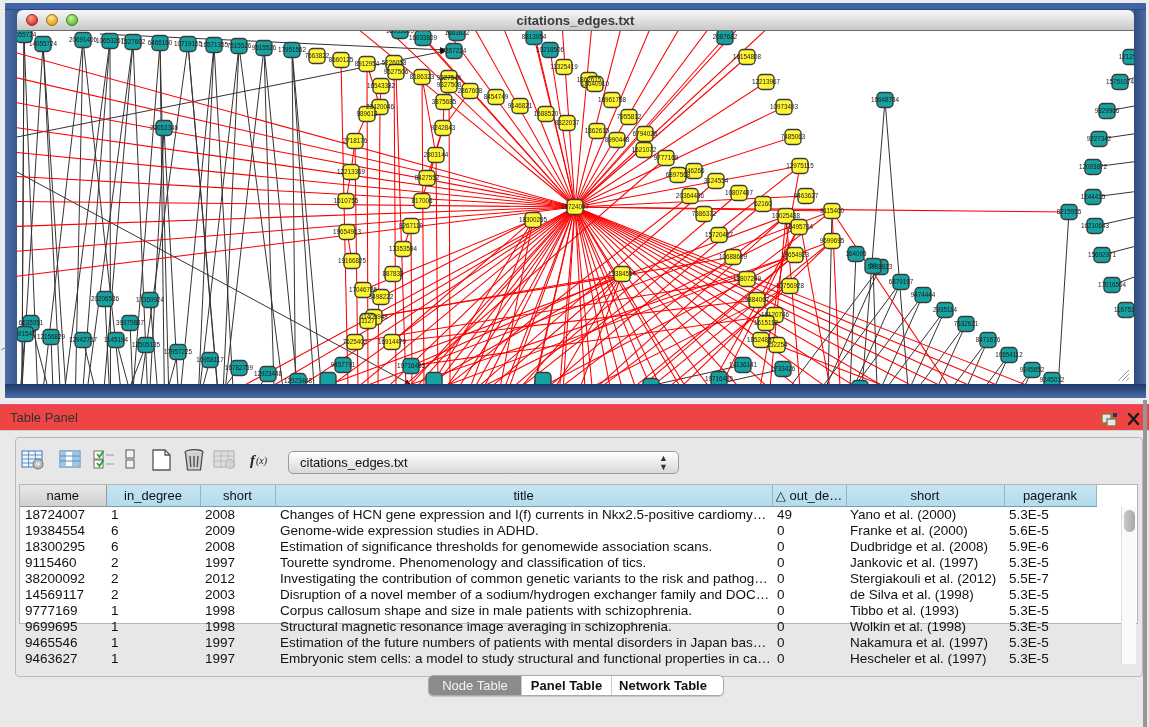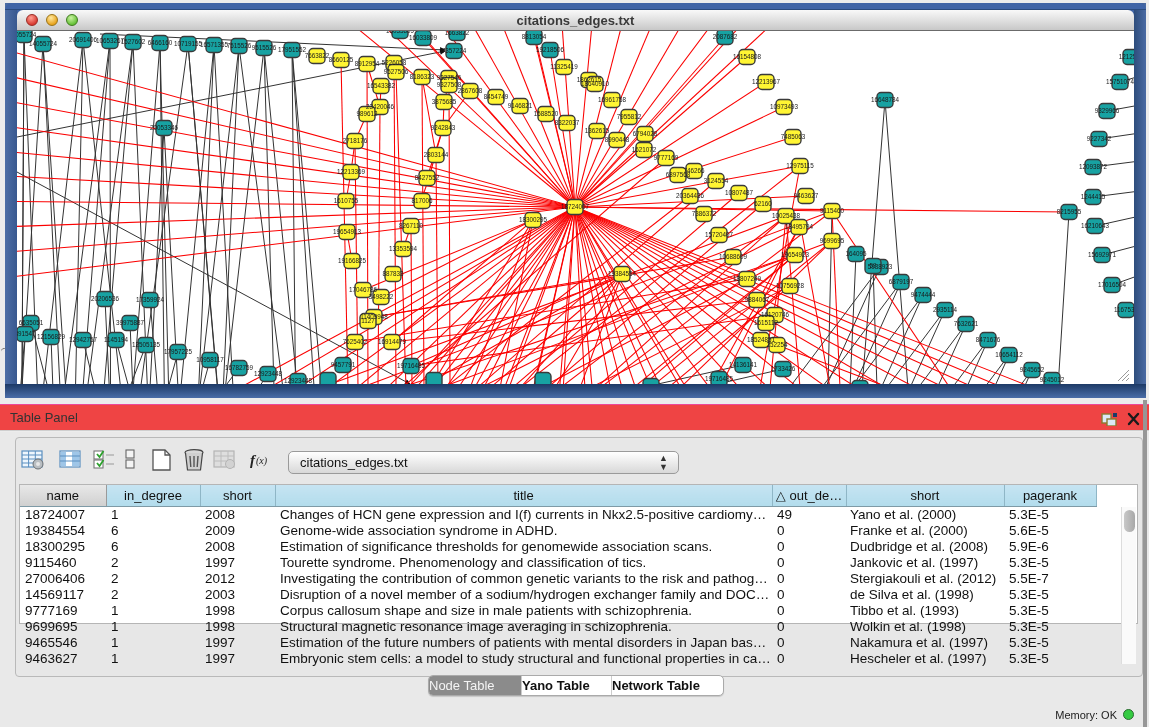--- a/index.html
+++ b/index.html
@@ -26,21 +26,21 @@
 table{border-collapse:collapse;table-layout:fixed;width:1076px;font-size:13.5px;color:#111}
 th{height:21px;font-weight:normal;font-size:13px;background:linear-gradient(180deg,#c6e4f2,#b2dcec);border-right:1px solid #8fb6c6;border-bottom:1px solid #7e9aa6;padding:0}
 th.g{background:linear-gradient(180deg,#e8e8e8,#d0d0d0);border-right:1px solid #9a9a9a}
 td{height:16px;padding:0 0 0 5px;white-space:nowrap;overflow:hidden;text-overflow:ellipsis}
 .c1{width:86px}.c2{width:94px}.c3{width:75px}.c4{width:497px}.c5{width:74px}.c6{width:158px}.c7{width:92px}
 td.c6{padding-left:4px}
 #sbar{position:absolute;right:1px;top:22px;width:15px;height:157px;background:#fafafa;border-left:1px solid #ddd}
 #thumb{position:absolute;left:2px;top:3px;width:11px;height:22px;background:linear-gradient(90deg,#c8c8c8,#a8a8a8);border-radius:6px}
 
 #tabs{position:absolute;left:428px;top:243px;z-index:5;width:296px;height:21px;background:#fff;border:1px solid #aaa;border-radius:5px;box-shadow:0 1px 1px rgba(0,0,0,.15)}
-.tab{position:absolute;top:0;height:19px;font-size:13px;font-weight:bold;color:#111;line-height:19px}
+.tab{position:absolute;top:0;height:19px;font-size:13px;font-weight:bold;color:#111;text-align:center;line-height:19px}
 #tab1{left:0;width:92px;background:#8b8b8b;color:#f4f4f4;border-radius:4px 0 0 4px;font-weight:normal}
 #tab2{left:92px;width:90px;border-left:1px solid #ccc}
 #tab3{left:182px;width:103px;border-left:1px solid #ccc}
 #status{position:absolute;left:0;top:700px;width:1149px;height:27px;font-size:11px;color:#222}
 #status span{position:absolute;right:32px;top:9px}
 #memdot{position:absolute;right:15px;top:9px;width:11px;height:11px;border-radius:50%;background:#35cb42;border:1px solid #2b6b31}
 #redge{position:absolute;right:2px;top:400px;width:4px;height:327px;background:#979797}
 </style></head>
 <body>
 <div id="app">
@@ -679,21 +679,21 @@
                 <td class="c3">2008</td>
                 <td class="c4">Changes of HCN gene expression and I(f) currents in Nkx2.5-positive cardiomyocytes</td>
                 <td class="c5">49</td>
                 <td class="c6">Yano et al. (2000)</td>
                 <td class="c7">5.3E-5</td>
               </tr>
 <tr>
                 <td class="c1">19384554</td>
                 <td class="c2">6</td>
                 <td class="c3">2009</td>
-                <td class="c4">Genome-wide association syndrome in ADHD.</td>
+                <td class="c4">Genome-wide expression studies in ADHD.</td>
                 <td class="c5">0</td>
                 <td class="c6">Franke et al. (2000)</td>
                 <td class="c7">5.6E-5</td>
               </tr>
 <tr>
                 <td class="c1">18300295</td>
                 <td class="c2">6</td>
                 <td class="c3">2008</td>
                 <td class="c4">Estimation of significance thresholds for genomewide association scans.</td>
                 <td class="c5">0</td>
@@ -703,21 +703,21 @@
 <tr>
                 <td class="c1">9115460</td>
                 <td class="c2">2</td>
                 <td class="c3">1997</td>
                 <td class="c4">Tourette syndrome. Phenomenology and classification of tics.</td>
                 <td class="c5">0</td>
                 <td class="c6">Jankovic et al. (1997)</td>
                 <td class="c7">5.3E-5</td>
               </tr>
 <tr>
-                <td class="c1">27006406</td>
+                <td class="c1">38200092</td>
                 <td class="c2">2</td>
                 <td class="c3">2012</td>
                 <td class="c4">Investigating the contribution of common genetic variants to the risk and pathogenesis of</td>
                 <td class="c5">0</td>
                 <td class="c6">Stergiakouli et al. (2012)</td>
                 <td class="c7">5.5E-7</td>
               </tr>
 <tr>
                 <td class="c1">14569117</td>
                 <td class="c2">2</td>
@@ -765,22 +765,18 @@
               </tr>
         </tbody>
           </table>
         <div id="sbar">
             <div id="thumb"></div>
           </div>
       </div>
     </div>
       <div id="tabs">
         <div class="tab" id="tab1">Node Table</div>
-        <div class="tab" id="tab2">Yano Table</div>
+        <div class="tab" id="tab2">Panel Table</div>
         <div class="tab" id="tab3">Network Table</div>
       </div>
   </div>
   <div id="redge"></div>
   <div style="position:absolute;left:1px;top:348px;width:5px;height:4px;border-top:1.5px solid #777;border-radius:3px 0 0 0;transform:rotate(-12deg)"></div>
-  <div id="status">
-      <span>Memory: OK</span>
-      <div id="memdot"></div>
-    </div>
 </div>
 </body></html>

